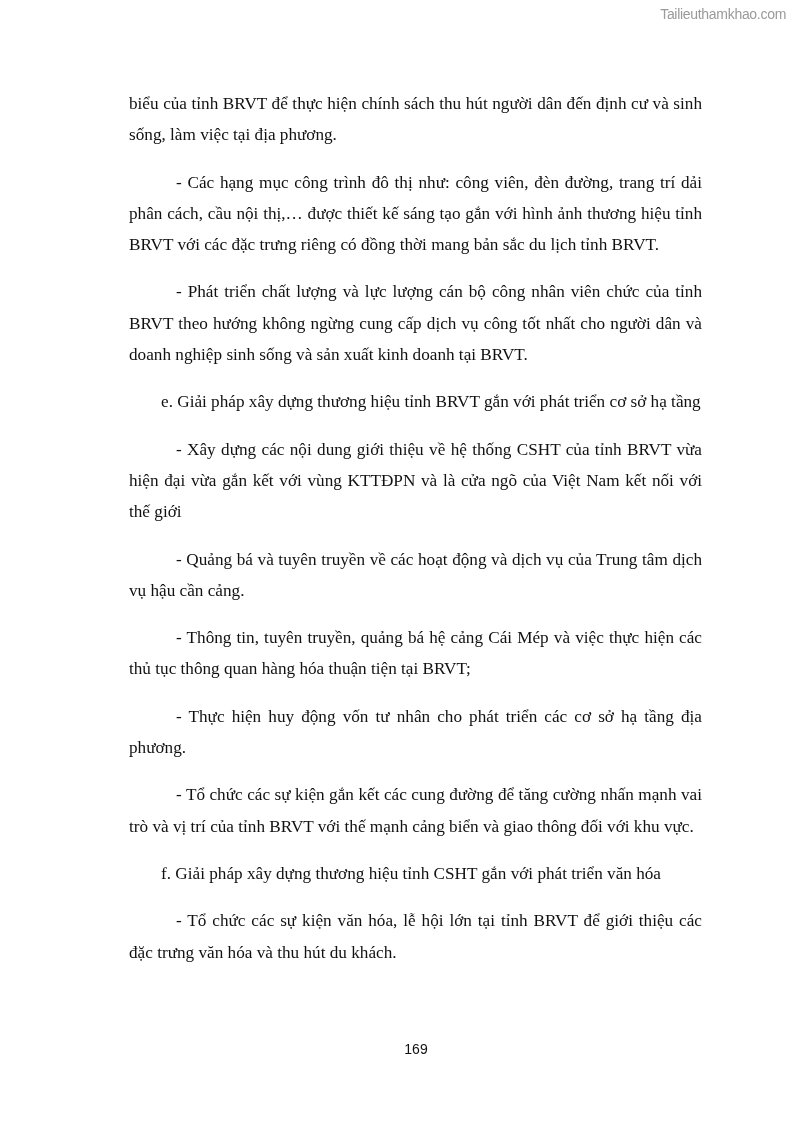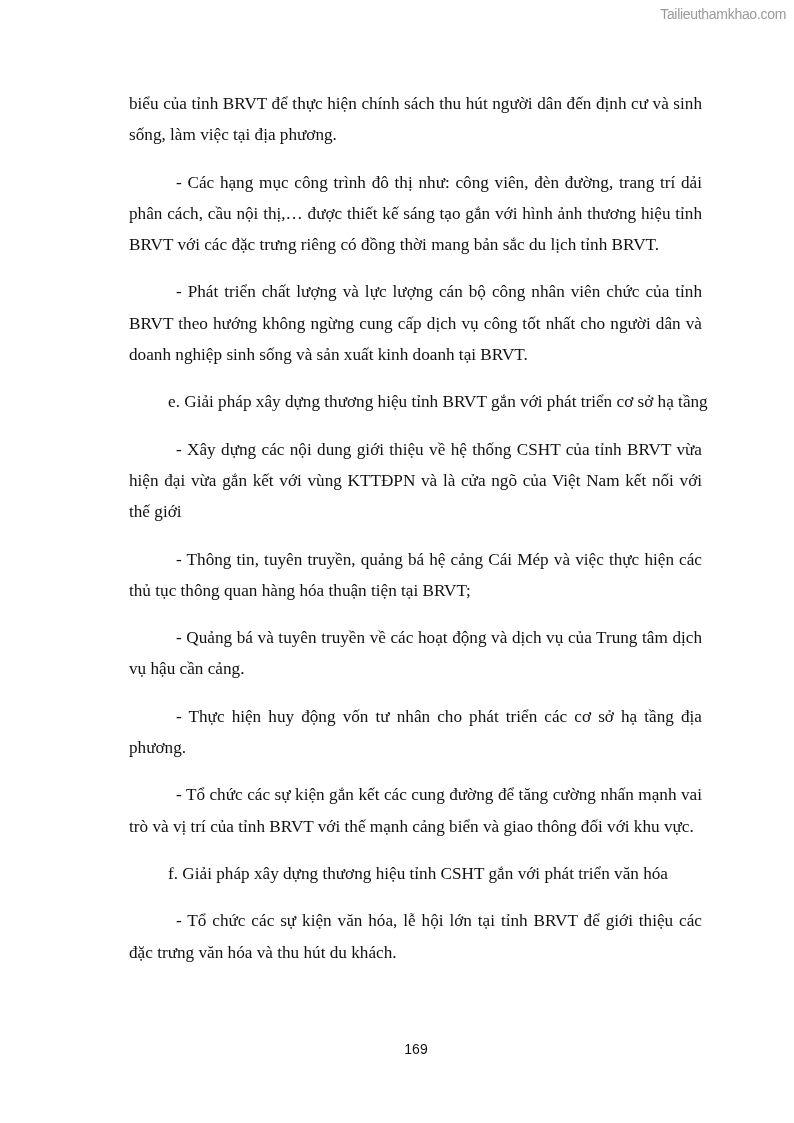--- a/index.html
+++ b/index.html
@@ -35,21 +35,21 @@
     }
     .para {
       margin: 16px;
       text-align: justify;
       text-indent: 47px;
     }
     .para.no-indent {
       text-indent: 0;
     }
     .heading {
-      margin: 8px;
+      margin: 1px;
       text-align: justify;
       text-indent: 47px;
     }
     .heading.hanging {
       padding-left: 19px;
       text-indent: 28px;
     }
     .page-number {
       position: absolute;
       top: 1041px;
@@ -65,21 +65,21 @@
 <body>
 
 <div class="watermark">Tailieuthamkhao.com</div>
 
 <div class="content">
   <p class="para no-indent">biểu của tỉnh BRVT để thực hiện chính sách thu hút người dân đến định cư và sinh sống, làm việc tại địa phương.</p>
   <p class="para">- Các hạng mục công trình đô thị như: công viên, đèn đường, trang trí dải phân cách, cầu nội thị,… được thiết kế sáng tạo gắn với hình ảnh thương hiệu tỉnh BRVT với các đặc trưng riêng có đồng thời mang bản sắc du lịch tỉnh BRVT.</p>
   <p class="para">- Phát triển chất lượng và lực lượng cán bộ công nhân viên chức của tỉnh BRVT theo hướng không ngừng cung cấp dịch vụ công tốt nhất cho người dân và doanh nghiệp sinh sống và sản xuất kinh doanh tại BRVT.</p>
   <p class="heading hanging">e. Giải pháp xây dựng thương hiệu tỉnh BRVT gắn với phát triển cơ sở hạ tầng</p>
   <p class="para">- Xây dựng các nội dung giới thiệu về hệ thống CSHT của tỉnh BRVT vừa hiện đại vừa gắn kết với vùng KTTĐPN và là cửa ngõ của Việt Nam kết nối với thế giới</p>
+  <p class="para">- Quảng bá và tuyên truyền về các hoạt động và dịch vụ của Trung tâm dịch vụ hậu cần cảng.</p>
   <p class="para">- Thông tin, tuyên truyền, quảng bá hệ cảng Cái Mép và việc thực hiện các thủ tục thông quan hàng hóa thuận tiện tại BRVT;</p>
-  <p class="para">- Quảng bá và tuyên truyền về các hoạt động và dịch vụ của Trung tâm dịch vụ hậu cần cảng.</p>
   <p class="para">- Thực hiện huy động vốn tư nhân cho phát triển các cơ sở hạ tầng địa phương.</p>
   <p class="para">- Tổ chức các sự kiện gắn kết các cung đường để tăng cường nhấn mạnh vai trò và vị trí của tỉnh BRVT với thế mạnh cảng biển và giao thông đối với khu vực.</p>
   <p class="heading">f. Giải pháp xây dựng thương hiệu tỉnh CSHT gắn với phát triển văn hóa</p>
   <p class="para">- Tổ chức các sự kiện văn hóa, lễ hội lớn tại tỉnh BRVT để giới thiệu các đặc trưng văn hóa và thu hút du khách.</p>
 </div>
 
 <div class="page-number">169</div>
 
 </body></html>

